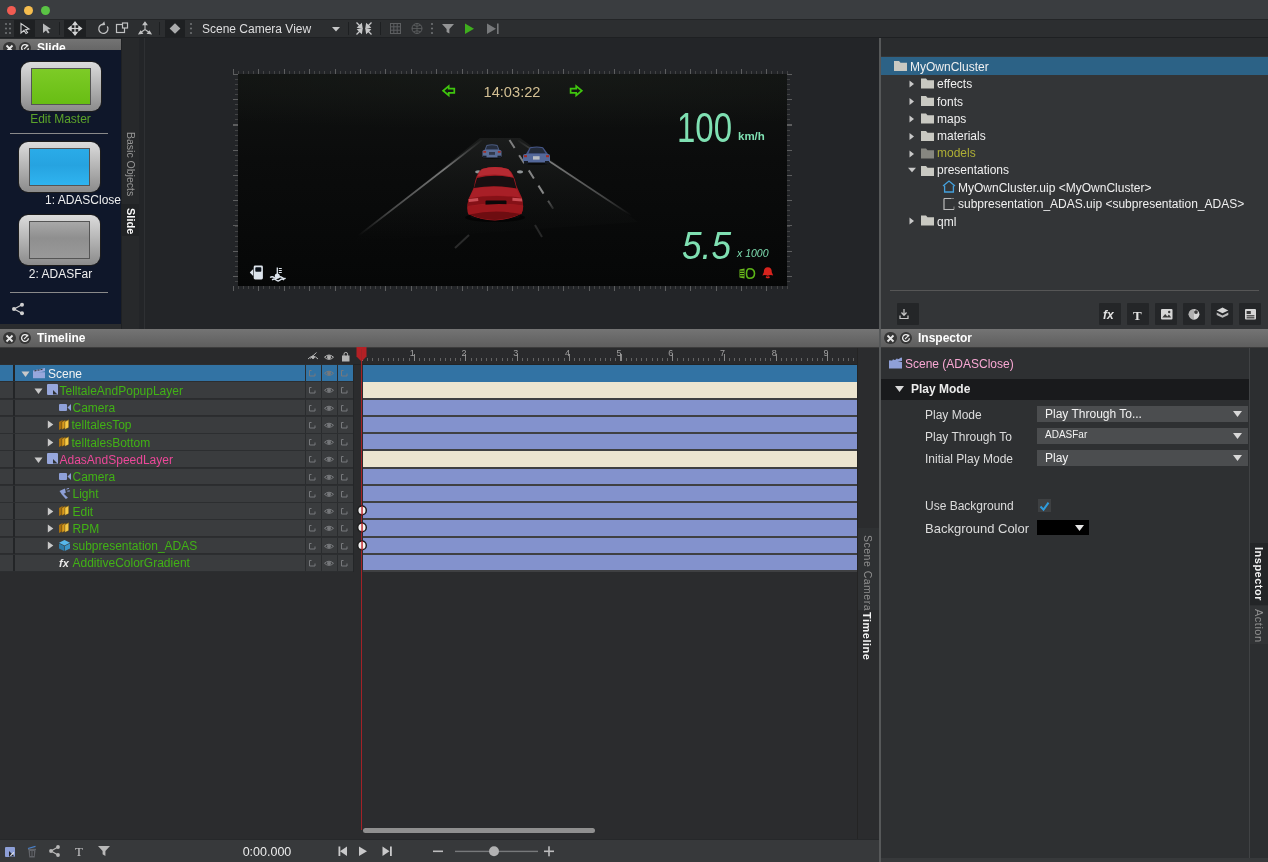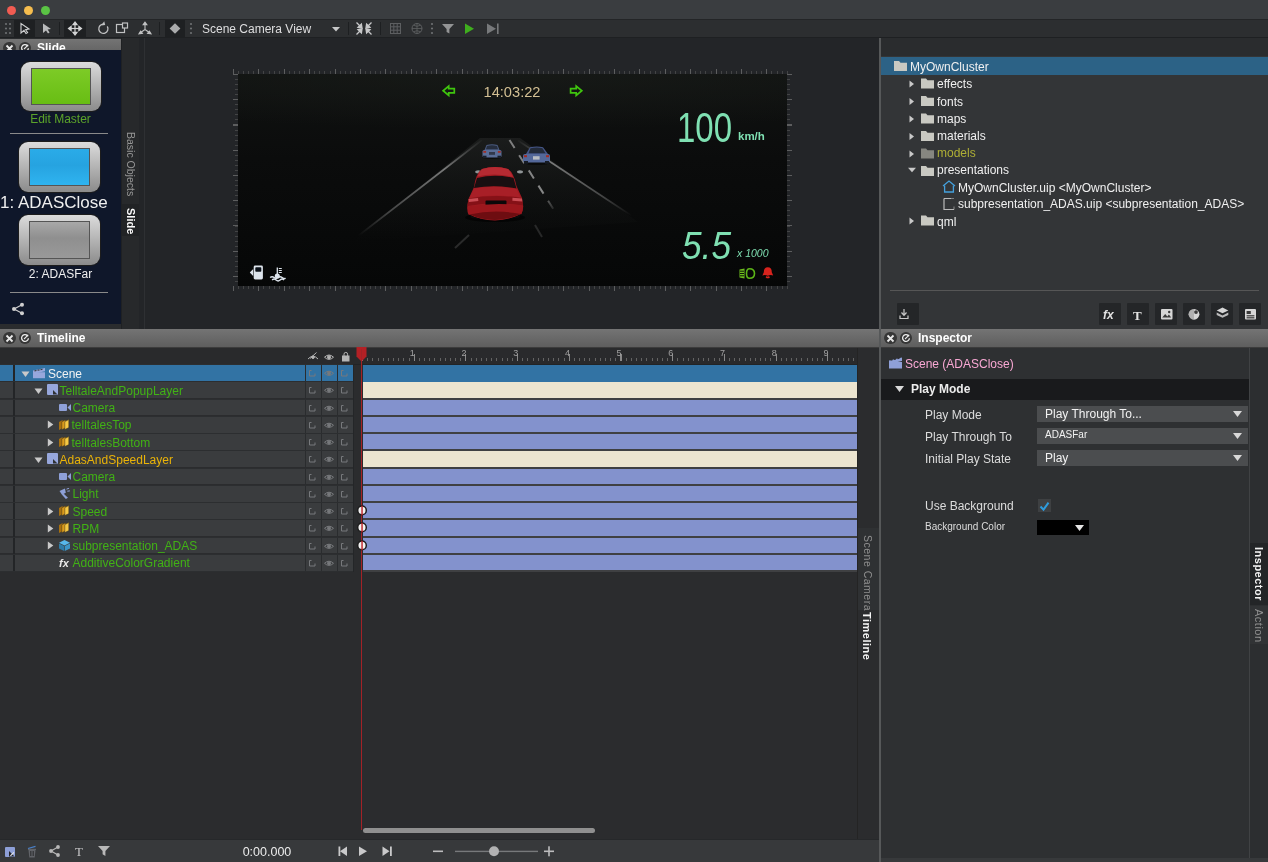--- a/index.html
+++ b/index.html
@@ -136,21 +136,21 @@
   </div>
   <div id="slidebody" class="abs" style="left:0;top:50px;width:121px;height:274px;background:#0f172a;">
 
     <div class="abs" style="left:21px;top:12px;width:80px;height:49px;border-radius:9px;background:linear-gradient(#dcdcdc,#8b8b8b);box-shadow:0 0 0 1px #1d1d1d;"></div>
     <div class="abs" style="left:32px;top:19px;width:58px;height:35px;background:linear-gradient(#7dcb26,#68bd14);box-shadow:0 0 0 1px #555;"></div>
     <div class="abs" style="left:0;top:62px;width:121px;text-align:center;color:#5ba32a;font-size:12px;">Edit Master</div>
     <div class="abs" style="left:10px;top:83px;width:98px;height:1px;background:#8a8a8a;"></div>
 
     <div class="abs" style="left:19px;top:92px;width:81px;height:50px;border-radius:9px;background:linear-gradient(#dcdcdc,#8b8b8b);box-shadow:0 0 0 1px #1d1d1d;"></div>
     <div class="abs" style="left:30px;top:99px;width:59px;height:36px;background:linear-gradient(#2aabe8,#26a3e0 45%,#2fb4f0);box-shadow:0 0 0 1px #555;"></div>
-    <div class="abs" style="left:0;top:143px;width:121px;text-align:left;color:#efefef;font-size:17px;">1: ADASClose</div>
+    <div class="abs" style="left:0;top:143px;width:121px;text-align:right;color:#efefef;font-size:12px;">1: ADASClose</div>
 
     <div class="abs" style="left:19px;top:165px;width:81px;height:50px;border-radius:9px;background:linear-gradient(#dcdcdc,#8b8b8b);box-shadow:0 0 0 1px #1d1d1d;"></div>
     <div class="abs" style="left:30px;top:172px;width:59px;height:36px;background:linear-gradient(#a8a8a8,#8f8f8f 45%,#999);box-shadow:0 0 0 1px #555;"></div>
     <div class="abs" style="left:0;top:217px;width:121px;text-align:center;color:#efefef;font-size:12px;">2: ADASFar</div>
     <div class="abs" style="left:10px;top:242px;width:98px;height:1px;background:#8a8a8a;"></div>
 
     <svg class="abs" style="left:11px;top:252px;" width="14" height="14">
       <g fill="#cfcfcf">
           <circle cx="11" cy="2.8" r="2"></circle>
           <circle cx="3" cy="7" r="2"></circle>
@@ -558,21 +558,21 @@
 <div class="abs" style="left:362.5px;top:86.00px;width:495px;height:15.25px;background:#8392cd;"></div>
 <div class="abs" style="left:0;top:102.75px;width:353px;height:16.25px;background:#3a3c3e;"></div>
 <div class="abs" style="left:13px;top:102.75px;width:1.5px;height:17.25px;background:#232527;"></div>
 <svg class="abs" style="left:34px;top:108.85px;" width="10" height="7">
         <path d="M0.5 0.5 h8 l-4 5.5 Z" fill="#c9c9c9"></path>
       </svg>
 <svg class="abs" style="left:46.5px;top:105.35px;" width="12" height="12">
         <rect width="11" height="11" rx="1" fill="#97a7dc"></rect>
         <path d="M6 6 L10.5 10.5 L6 10.5 Z" fill="#2f3133"></path>
       </svg>
-<div class="abs" style="left:59.5px;top:104.95px;font-size:12px;color:#eab308;">AdasAndSpeedLayer</div>
+<div class="abs" style="left:59.5px;top:104.95px;font-size:12px;color:#ec4899;">AdasAndSpeedLayer</div>
 <svg class="abs" style="left:305px;top:106.25px;" width="50" height="11">
 <g stroke="#77797c" stroke-width="1" fill="none">
 <path d="M4.5 2.5 v5.5 h5.5 M10 8 v-2.5 M4.5 2.5 h2"></path>
 <path d="M19.5 5.3 Q24 1.1 28.5 5.3 Q24 9.5 19.5 5.3"></path>
           <circle cx="24" cy="5.3" r="1.5" fill="#77797c"></circle>
 <path d="M36.5 2.5 v5.5 h5.5 M42 8 v-2.5 M36.5 2.5 h2"></path>
 </g>
       </svg>
 <div class="abs" style="left:305px;top:102.75px;width:1px;height:17.25px;background:#2a2c2e;"></div>
 <div class="abs" style="left:321px;top:102.75px;width:1px;height:17.25px;background:#2a2c2e;"></div>
@@ -623,21 +623,21 @@
 <div class="abs" style="left:0;top:154.50px;width:353px;height:16.25px;background:#3a3c3e;"></div>
 <div class="abs" style="left:13px;top:154.50px;width:1.5px;height:17.25px;background:#232527;"></div>
 <svg class="abs" style="left:46.5px;top:158.60px;" width="7" height="10">
         <path d="M0.8 0.5 l5.5 4 l-5.5 4 Z" fill="#c9c9c9"></path>
       </svg>
 <svg class="abs" style="left:58.5px;top:157.10px;" width="11" height="12">
         <path d="M0 3 L3.6 1 L3.6 9 L0 11 Z" fill="#a8700f"></path>
         <path d="M2.8 2.8 L6.6 0.8 L6.6 8.8 L2.8 10.8 Z" fill="#da9a1b" stroke="#43361c" stroke-width="0.5"></path>
         <path d="M5.8 2.6 L9.8 0.6 L9.8 8.6 L5.8 10.6 Z" fill="#f6c845" stroke="#43361c" stroke-width="0.5"></path>
       </svg>
-<div class="abs" style="left:72.5px;top:156.70px;font-size:12px;color:#41b215;">Speed</div>
+<div class="abs" style="left:72.5px;top:156.70px;font-size:12px;color:#41b215;">Edit</div>
 <svg class="abs" style="left:305px;top:158.00px;" width="50" height="11">
 <g stroke="#77797c" stroke-width="1" fill="none">
 <path d="M4.5 2.5 v5.5 h5.5 M10 8 v-2.5 M4.5 2.5 h2"></path>
 <path d="M19.5 5.3 Q24 1.1 28.5 5.3 Q24 9.5 19.5 5.3"></path>
           <circle cx="24" cy="5.3" r="1.5" fill="#77797c"></circle>
 <path d="M36.5 2.5 v5.5 h5.5 M42 8 v-2.5 M36.5 2.5 h2"></path>
 </g>
       </svg>
 <div class="abs" style="left:305px;top:154.50px;width:1px;height:17.25px;background:#2a2c2e;"></div>
 <div class="abs" style="left:321px;top:154.50px;width:1px;height:17.25px;background:#2a2c2e;"></div>
@@ -819,35 +819,35 @@
           <path d="M0 0 h9 l-4.5 6 Z" fill="#d8d8d8"></path>
         </svg>
     </div>
     <div class="abs" style="left:44px;top:82px;font-size:12px;color:#dcdcdc;">Play Through To</div>
     <div class="abs" style="left:156px;top:80px;width:211px;height:16px;background:#4b4d4f;">
       <div class="abs" style="left:8px;top:1px;font-size:10px;color:#f2f2f2;">ADASFar</div>
       <svg class="abs" style="right:5px;top:5px;" width="10" height="7">
           <path d="M0 0 h9 l-4.5 6 Z" fill="#d8d8d8"></path>
         </svg>
     </div>
-    <div class="abs" style="left:44px;top:104px;font-size:12px;color:#dcdcdc;">Initial Play State</div>
+    <div class="abs" style="left:44px;top:104px;font-size:12px;color:#dcdcdc;">Initial Play Mode</div>
     <div class="abs" style="left:156px;top:102px;width:211px;height:16px;background:#4b4d4f;">
       <div class="abs" style="left:8px;top:1px;font-size:12px;color:#f2f2f2;">Play</div>
       <svg class="abs" style="right:5px;top:5px;" width="10" height="7">
           <path d="M0 0 h9 l-4.5 6 Z" fill="#d8d8d8"></path>
         </svg>
     </div>
 
     <div class="abs" style="left:44px;top:151px;font-size:12px;color:#dcdcdc;">Use Background</div>
     <div class="abs" style="left:157px;top:151px;width:13px;height:13px;background:#3e4042;">
       <svg width="13" height="13">
           <path d="M2.5 6.5 l3 3.2 l5 -7" stroke="#2e9bdc" stroke-width="2" fill="none"></path>
         </svg>
     </div>
-    <div class="abs" style="left:44px;top:173px;font-size:10px;color:#dcdcdc;">Background Color</div>
+    <div class="abs" style="left:44px;top:173px;font-size:13px;color:#dcdcdc;">Background Color</div>
     <div class="abs" style="left:156px;top:172px;width:52px;height:15px;background:#000;">
       <svg class="abs" style="right:4px;top:5px;" width="10" height="7">
           <path d="M0 0 h9 l-4.5 6 Z" fill="#e6e6e6"></path>
         </svg>
     </div>
 
     <div class="abs" style="left:369px;top:0;width:18px;height:514px;background:#2c2e30;"></div>
     <div class="abs" style="left:368px;top:0;width:1px;height:514px;background:#404244;"></div>
     <div class="abs" style="left:0;top:510px;width:387px;height:4px;background:#37393b;"></div>
     <div class="abs" style="left:369px;top:195px;width:18px;height:62px;background:#232527;"></div>

